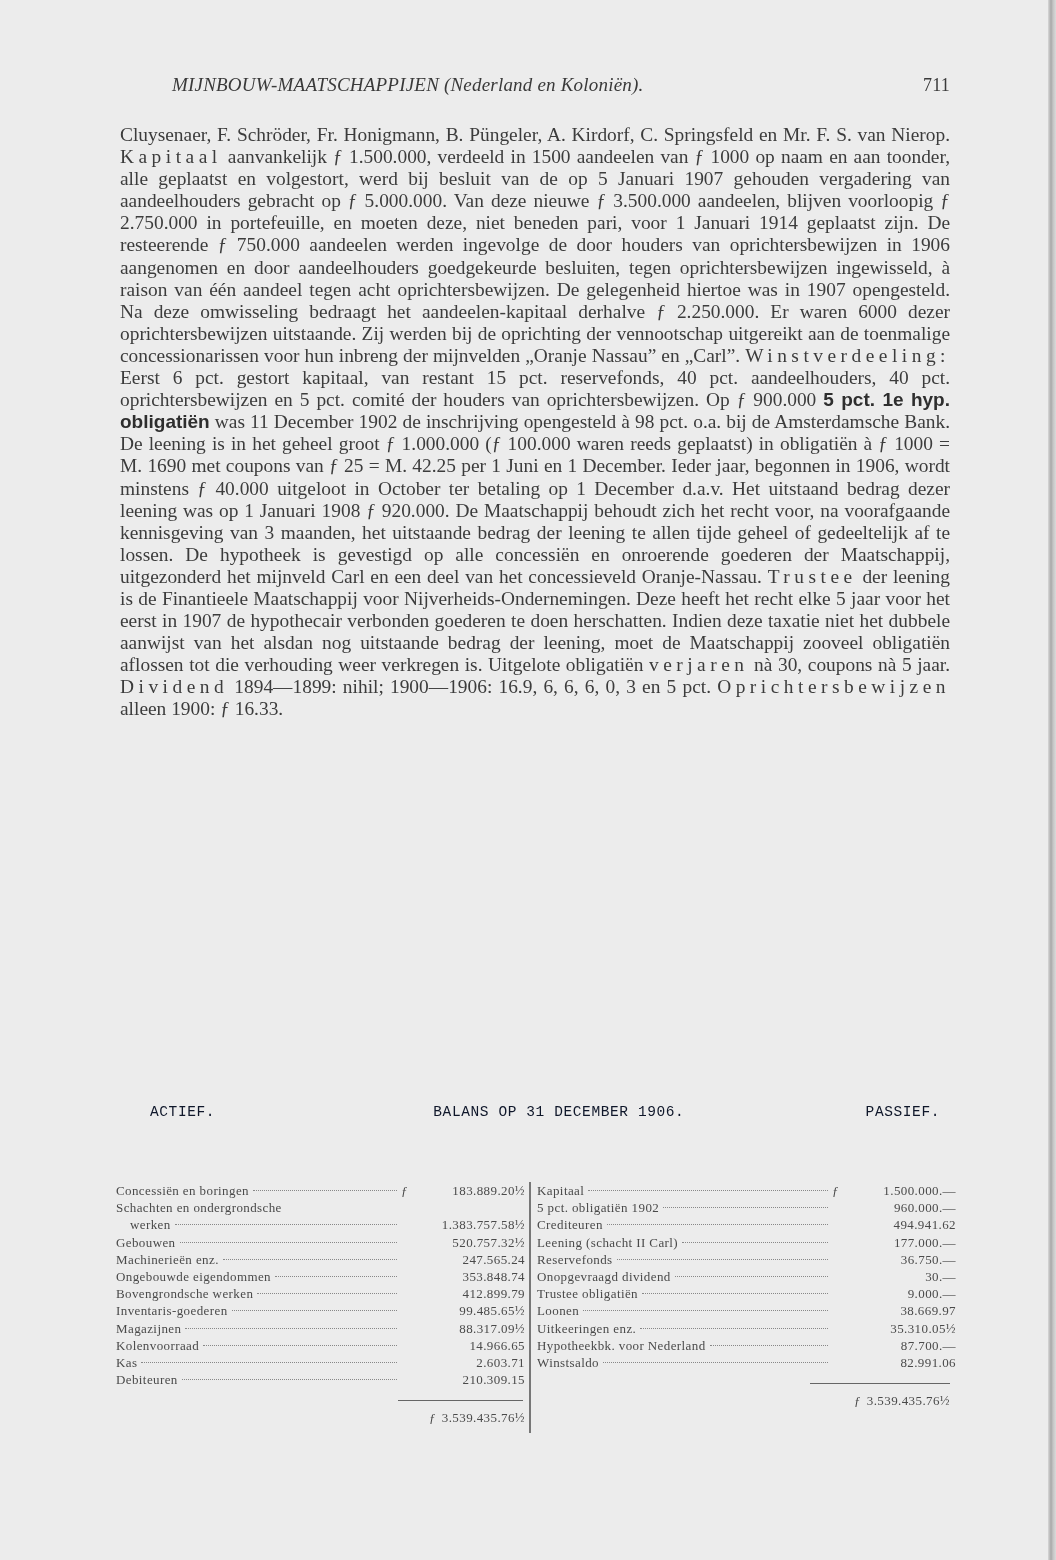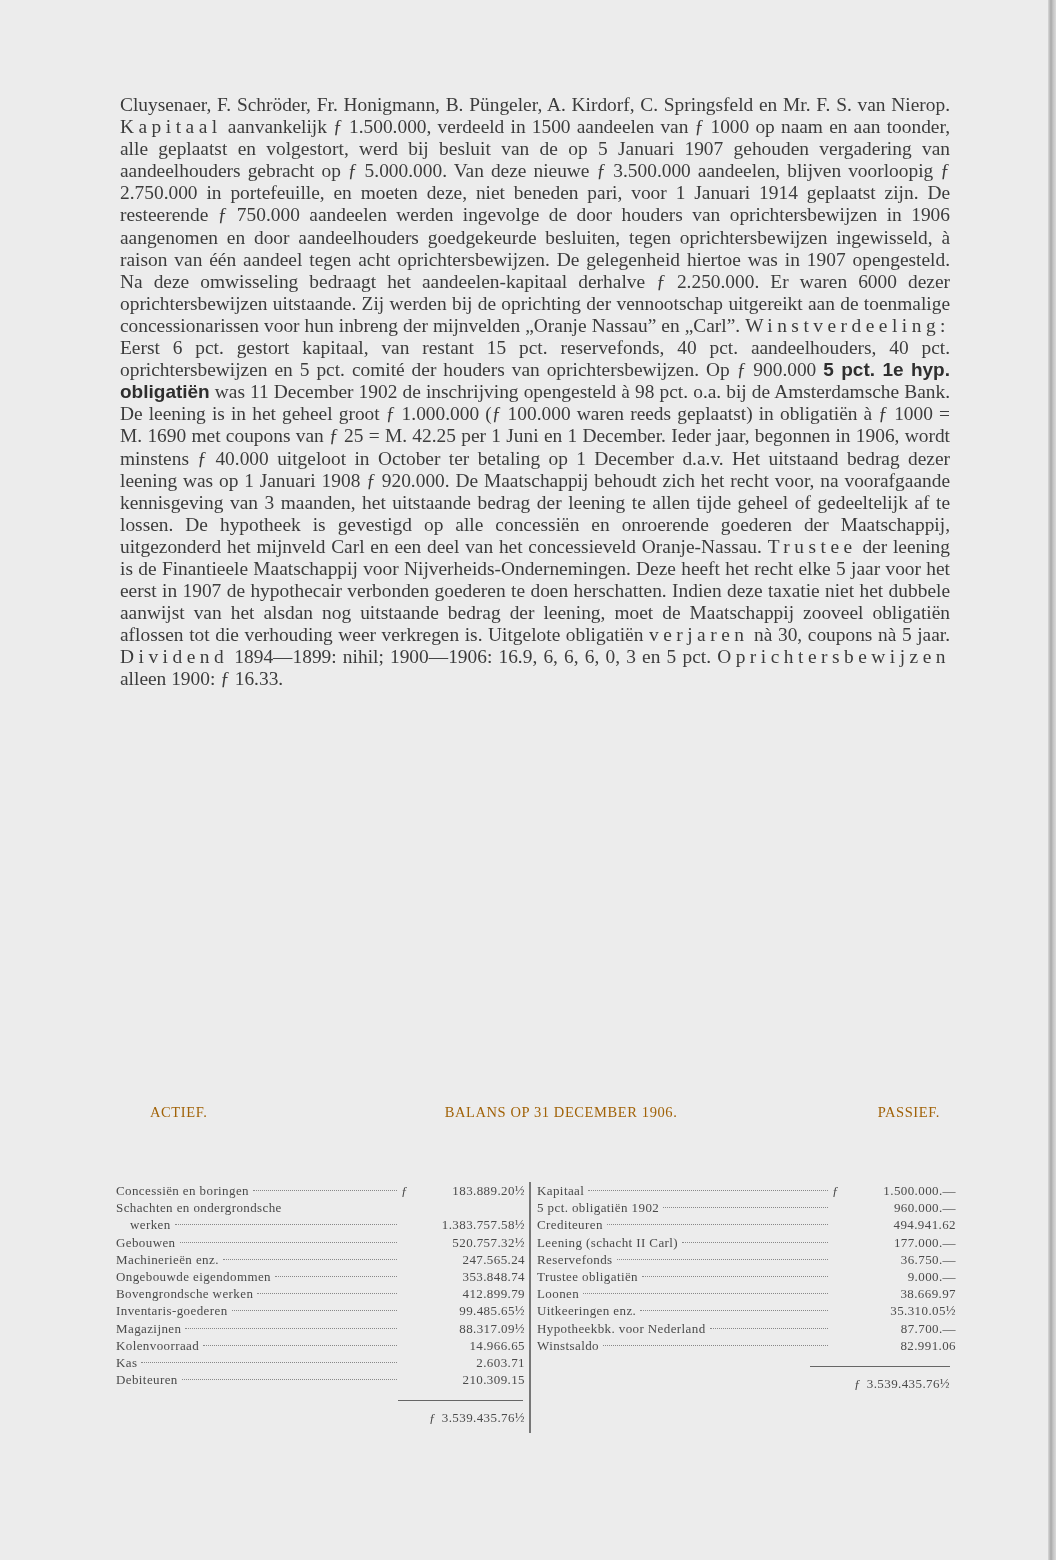--- a/index.html
+++ b/index.html
@@ -65,21 +65,22 @@
     }
     .balance-head {
       position: absolute;
       top: 1030px;
       left: 30px;
       width: 790px;
       display: flex;
       justify-content: space-between;
       font-size: 14.5px;
       letter-spacing: 0.6px;
-      color: #a16207;
+      color: #0f172a;
+      font-family: Liberation Mono, monospace;
     }
     .balance-head .mid {
       margin-left: 37px;
     }
     .balance {
       position: absolute;
       top: 1108px;
       left: -4px;
       width: 840px;
       display: flex;
@@ -158,20 +159,27 @@
       padding-right: 6px;
     }
   </style>
 </head>
 <body>
 
 <div class="scan-edge"></div>
 
 <div class="page">
 
+  <div class="running-head">
+    <span class="title">
+      <span>MIJNBOUW-MAATSCHAPPIJEN</span>
+      <span class="sub">(Nederland en Koloniën).</span>
+    </span>
+    <span class="pnum">711</span>
+  </div>
 
   <div class="body-text"><span>Cluysenaer, F. Schröder, Fr. Honigmann, B. Püngeler, A. Kirdorf, C. Springsfeld en Mr. F. S. van Nierop. </span><span class="spaced">Kapitaal</span><span> aanvankelijk ƒ 1.500.000, verdeeld in 1500 aandeelen van ƒ 1000 op naam en aan toonder, alle geplaatst en volgestort, werd bij besluit van de op 5 Januari 1907 gehouden vergadering van aandeelhouders gebracht op ƒ 5.000.000. Van deze nieuwe ƒ 3.500.000 aandeelen, blijven voorloopig ƒ 2.750.000 in portefeuille, en moeten deze, niet beneden pari, voor 1 Januari 1914 geplaatst zijn. De resteerende ƒ 750.000 aandeelen werden ingevolge de door houders van oprichtersbewijzen in 1906 aangenomen en door aandeelhouders goedgekeurde besluiten, tegen oprichtersbewijzen ingewisseld, à raison van één aandeel tegen acht oprichtersbewijzen. De gelegenheid hiertoe was in 1907 opengesteld. Na deze omwisseling bedraagt het aandeelen-kapitaal derhalve ƒ 2.250.000. Er waren 6000 dezer oprichtersbewijzen uitstaande. Zij werden bij de oprichting der vennootschap uitgereikt aan de toenmalige concessionarissen voor hun inbreng der mijnvelden „Oranje Nassau” en „Carl”. </span><span class="spaced">Winstverdeeling:</span><span> Eerst 6 pct. gestort kapitaal, van restant 15 pct. reservefonds, 40 pct. aandeelhouders, 40 pct. oprichtersbewijzen en 5 pct. comité der houders van oprichtersbewijzen. Op ƒ 900.000 </span><span class="bold-sans">5 pct. 1e hyp. obligatiën</span><span> was 11 December 1902 de inschrijving opengesteld à 98 pct. o.a. bij de Amsterdamsche Bank. De leening is in het geheel groot ƒ 1.000.000 (ƒ 100.000 waren reeds geplaatst) in obligatiën à ƒ 1000 = M. 1690 met coupons van ƒ 25 = M. 42.25 per 1 Juni en 1 December. Ieder jaar, begonnen in 1906, wordt minstens ƒ 40.000 uitgeloot in October ter betaling op 1 December d.a.v. Het uitstaand bedrag dezer leening was op 1 Januari 1908 ƒ 920.000. De Maatschappij behoudt zich het recht voor, na voorafgaande kennisgeving van 3 maanden, het uitstaande bedrag der leening te allen tijde geheel of gedeeltelijk af te lossen. De hypotheek is gevestigd op alle concessiën en onroerende goederen der Maatschappij, uitgezonderd het mijnveld Carl en een deel van het concessieveld Oranje-Nassau. </span><span class="spaced">Trustee</span><span> der leening is de Finantieele Maatschappij voor Nijverheids-Ondernemingen. Deze heeft het recht elke 5 jaar voor het eerst in 1907 de hypothecair verbonden goederen te doen herschatten. Indien deze taxatie niet het dubbele aanwijst van het alsdan nog uitstaande bedrag der leening, moet de Maatschappij zooveel obligatiën aflossen tot die verhouding weer verkregen is. Uitgelote obligatiën </span><span class="spaced">verjaren</span><span> nà 30, coupons nà 5 jaar. </span><span class="spaced">Dividend</span><span> 1894—1899: nihil; 1900—1906: 16.9, 6, 6, 6, 0, 3 en 5 pct. </span><span class="spaced">Oprichtersbewijzen</span><span> alleen 1900: ƒ 16.33.</span></div>
 
   <div class="balance-head">
     <span>ACTIEF.</span>
     <span class="mid">BALANS OP 31 DECEMBER 1906.</span>
     <span>PASSIEF.</span>
   </div>
 
   <div class="balance">
@@ -276,20 +284,26 @@
           <span class="cur"></span>
           <span class="amt">177.000.—</span>
         </div>
         <div class="row">
           <span class="label">Reservefonds</span>
           <span class="dots"></span>
           <span class="cur"></span>
           <span class="amt">36.750.—</span>
         </div>
         <div class="row">
+          <span class="label">Onopgevraagd dividend</span>
+          <span class="dots"></span>
+          <span class="cur"></span>
+          <span class="amt">30.—</span>
+        </div>
+        <div class="row">
           <span class="label">Trustee obligatiën</span>
           <span class="dots"></span>
           <span class="cur"></span>
           <span class="amt">9.000.—</span>
         </div>
         <div class="row">
           <span class="label">Loonen</span>
           <span class="dots"></span>
           <span class="cur"></span>
           <span class="amt">38.669.97</span>

